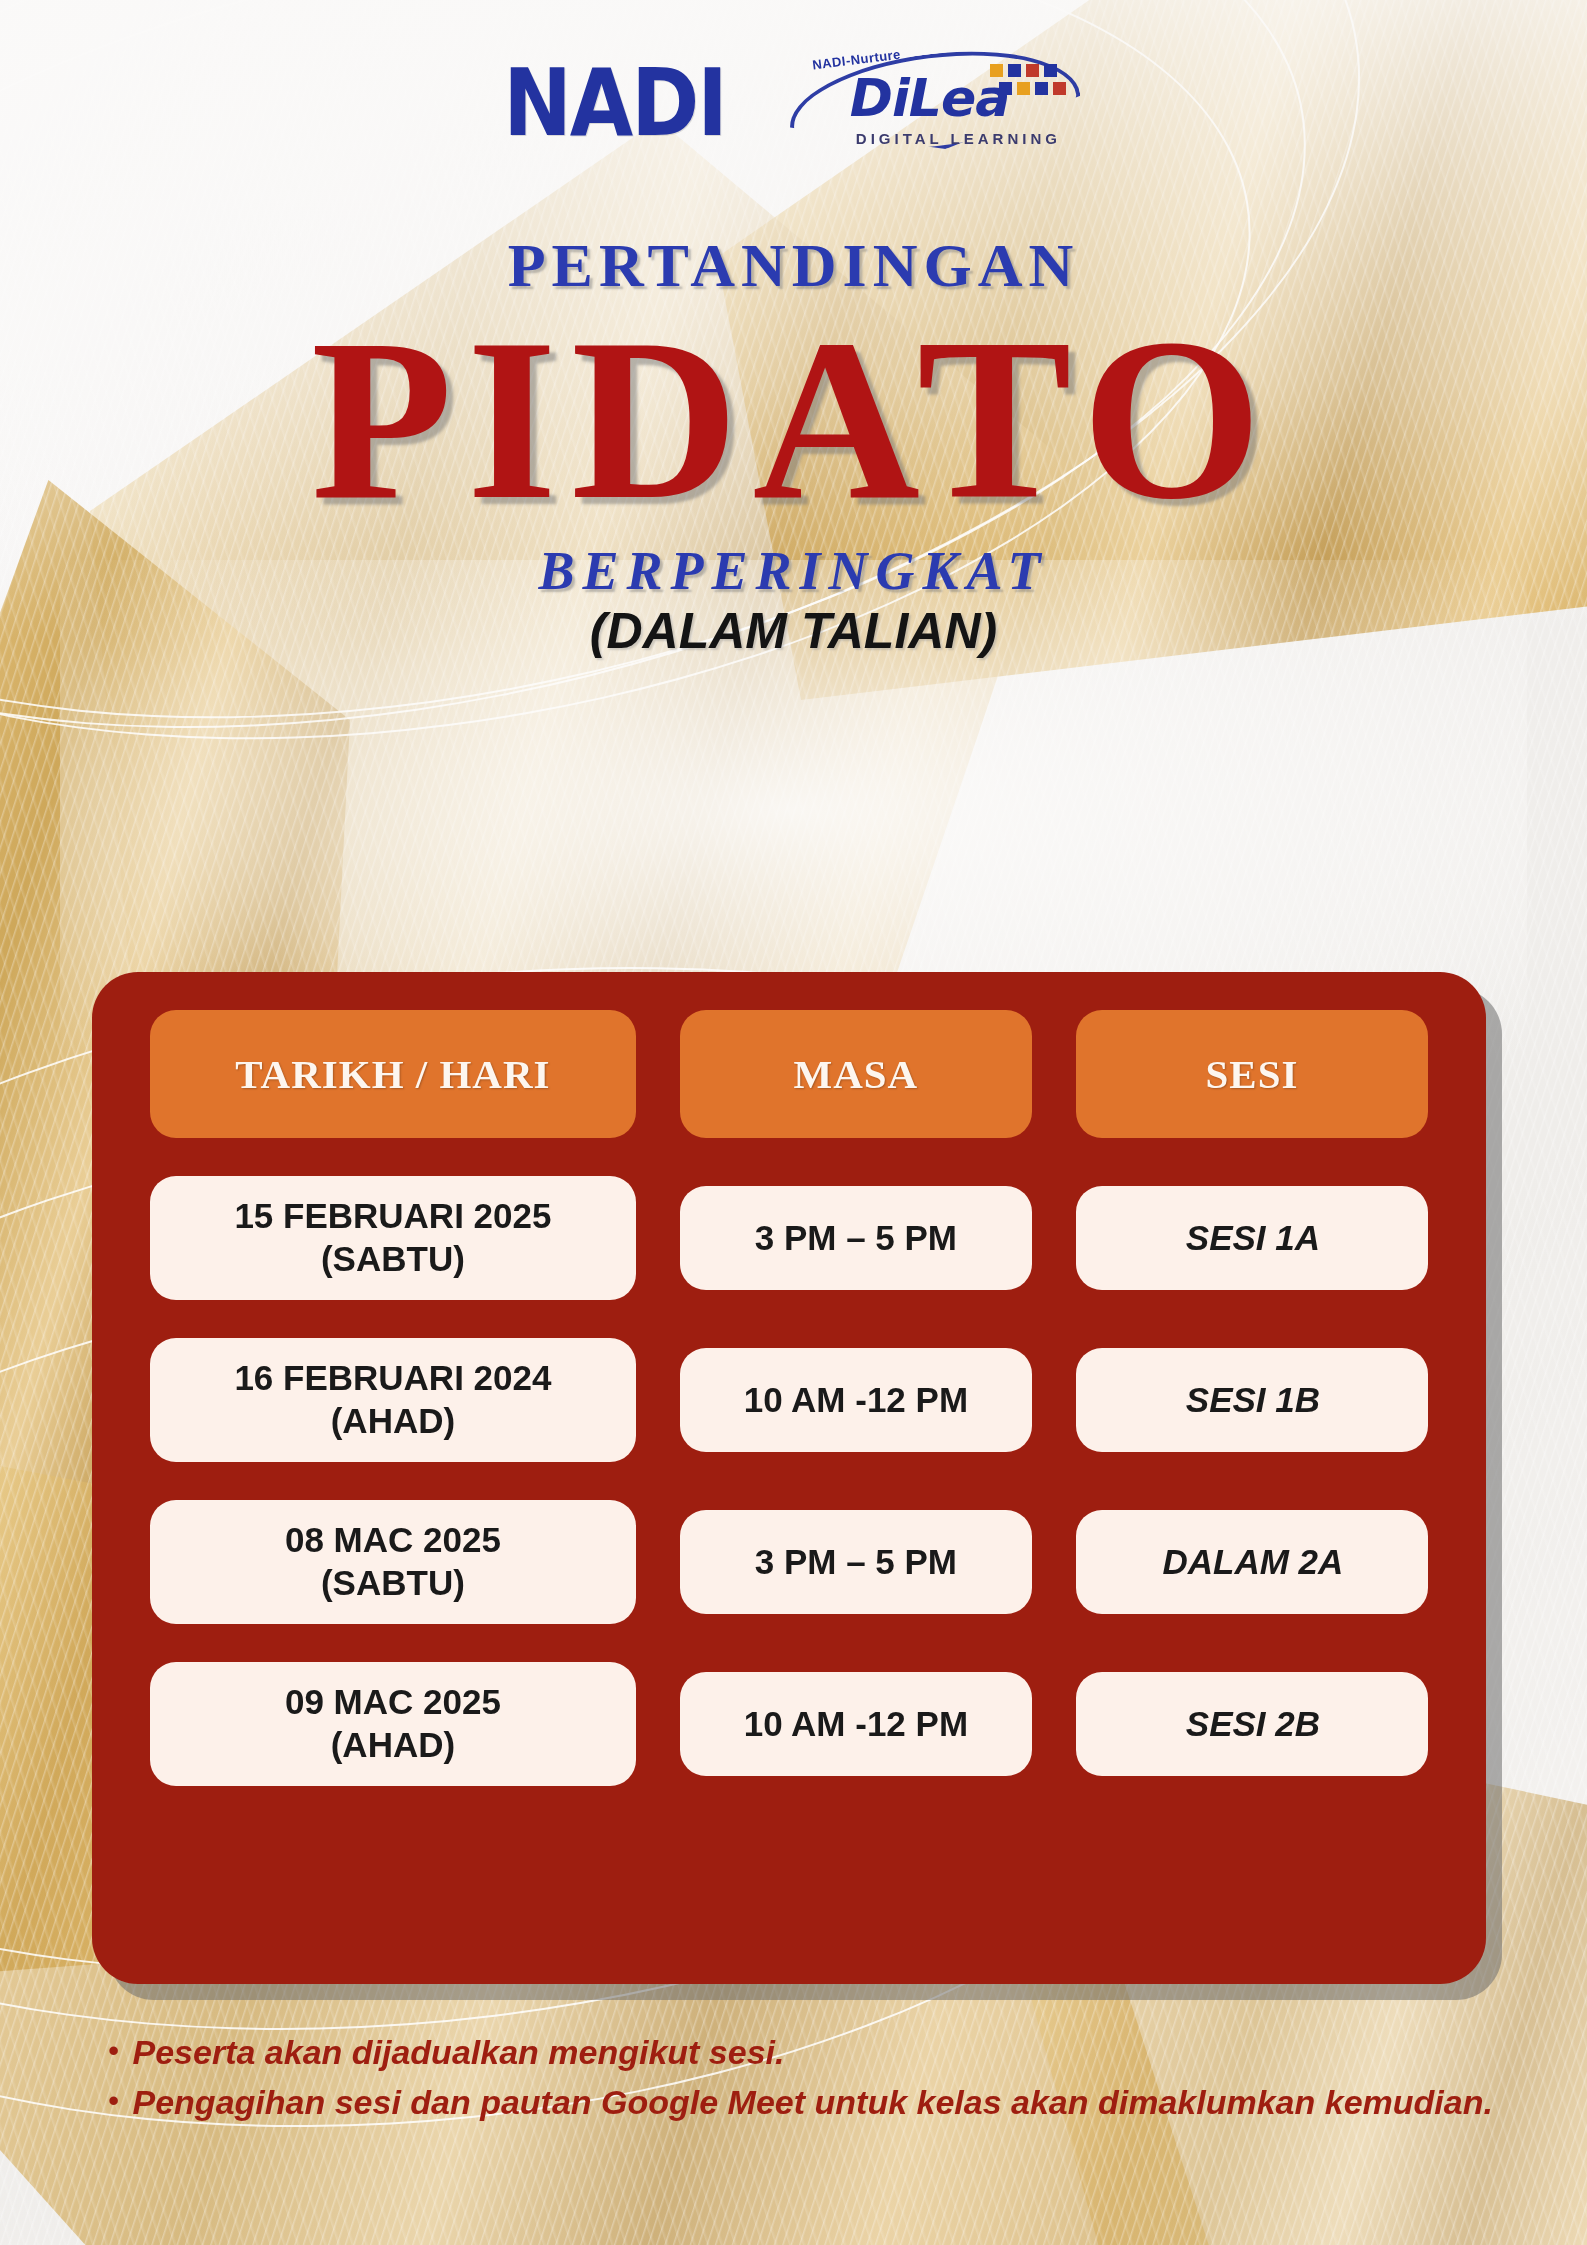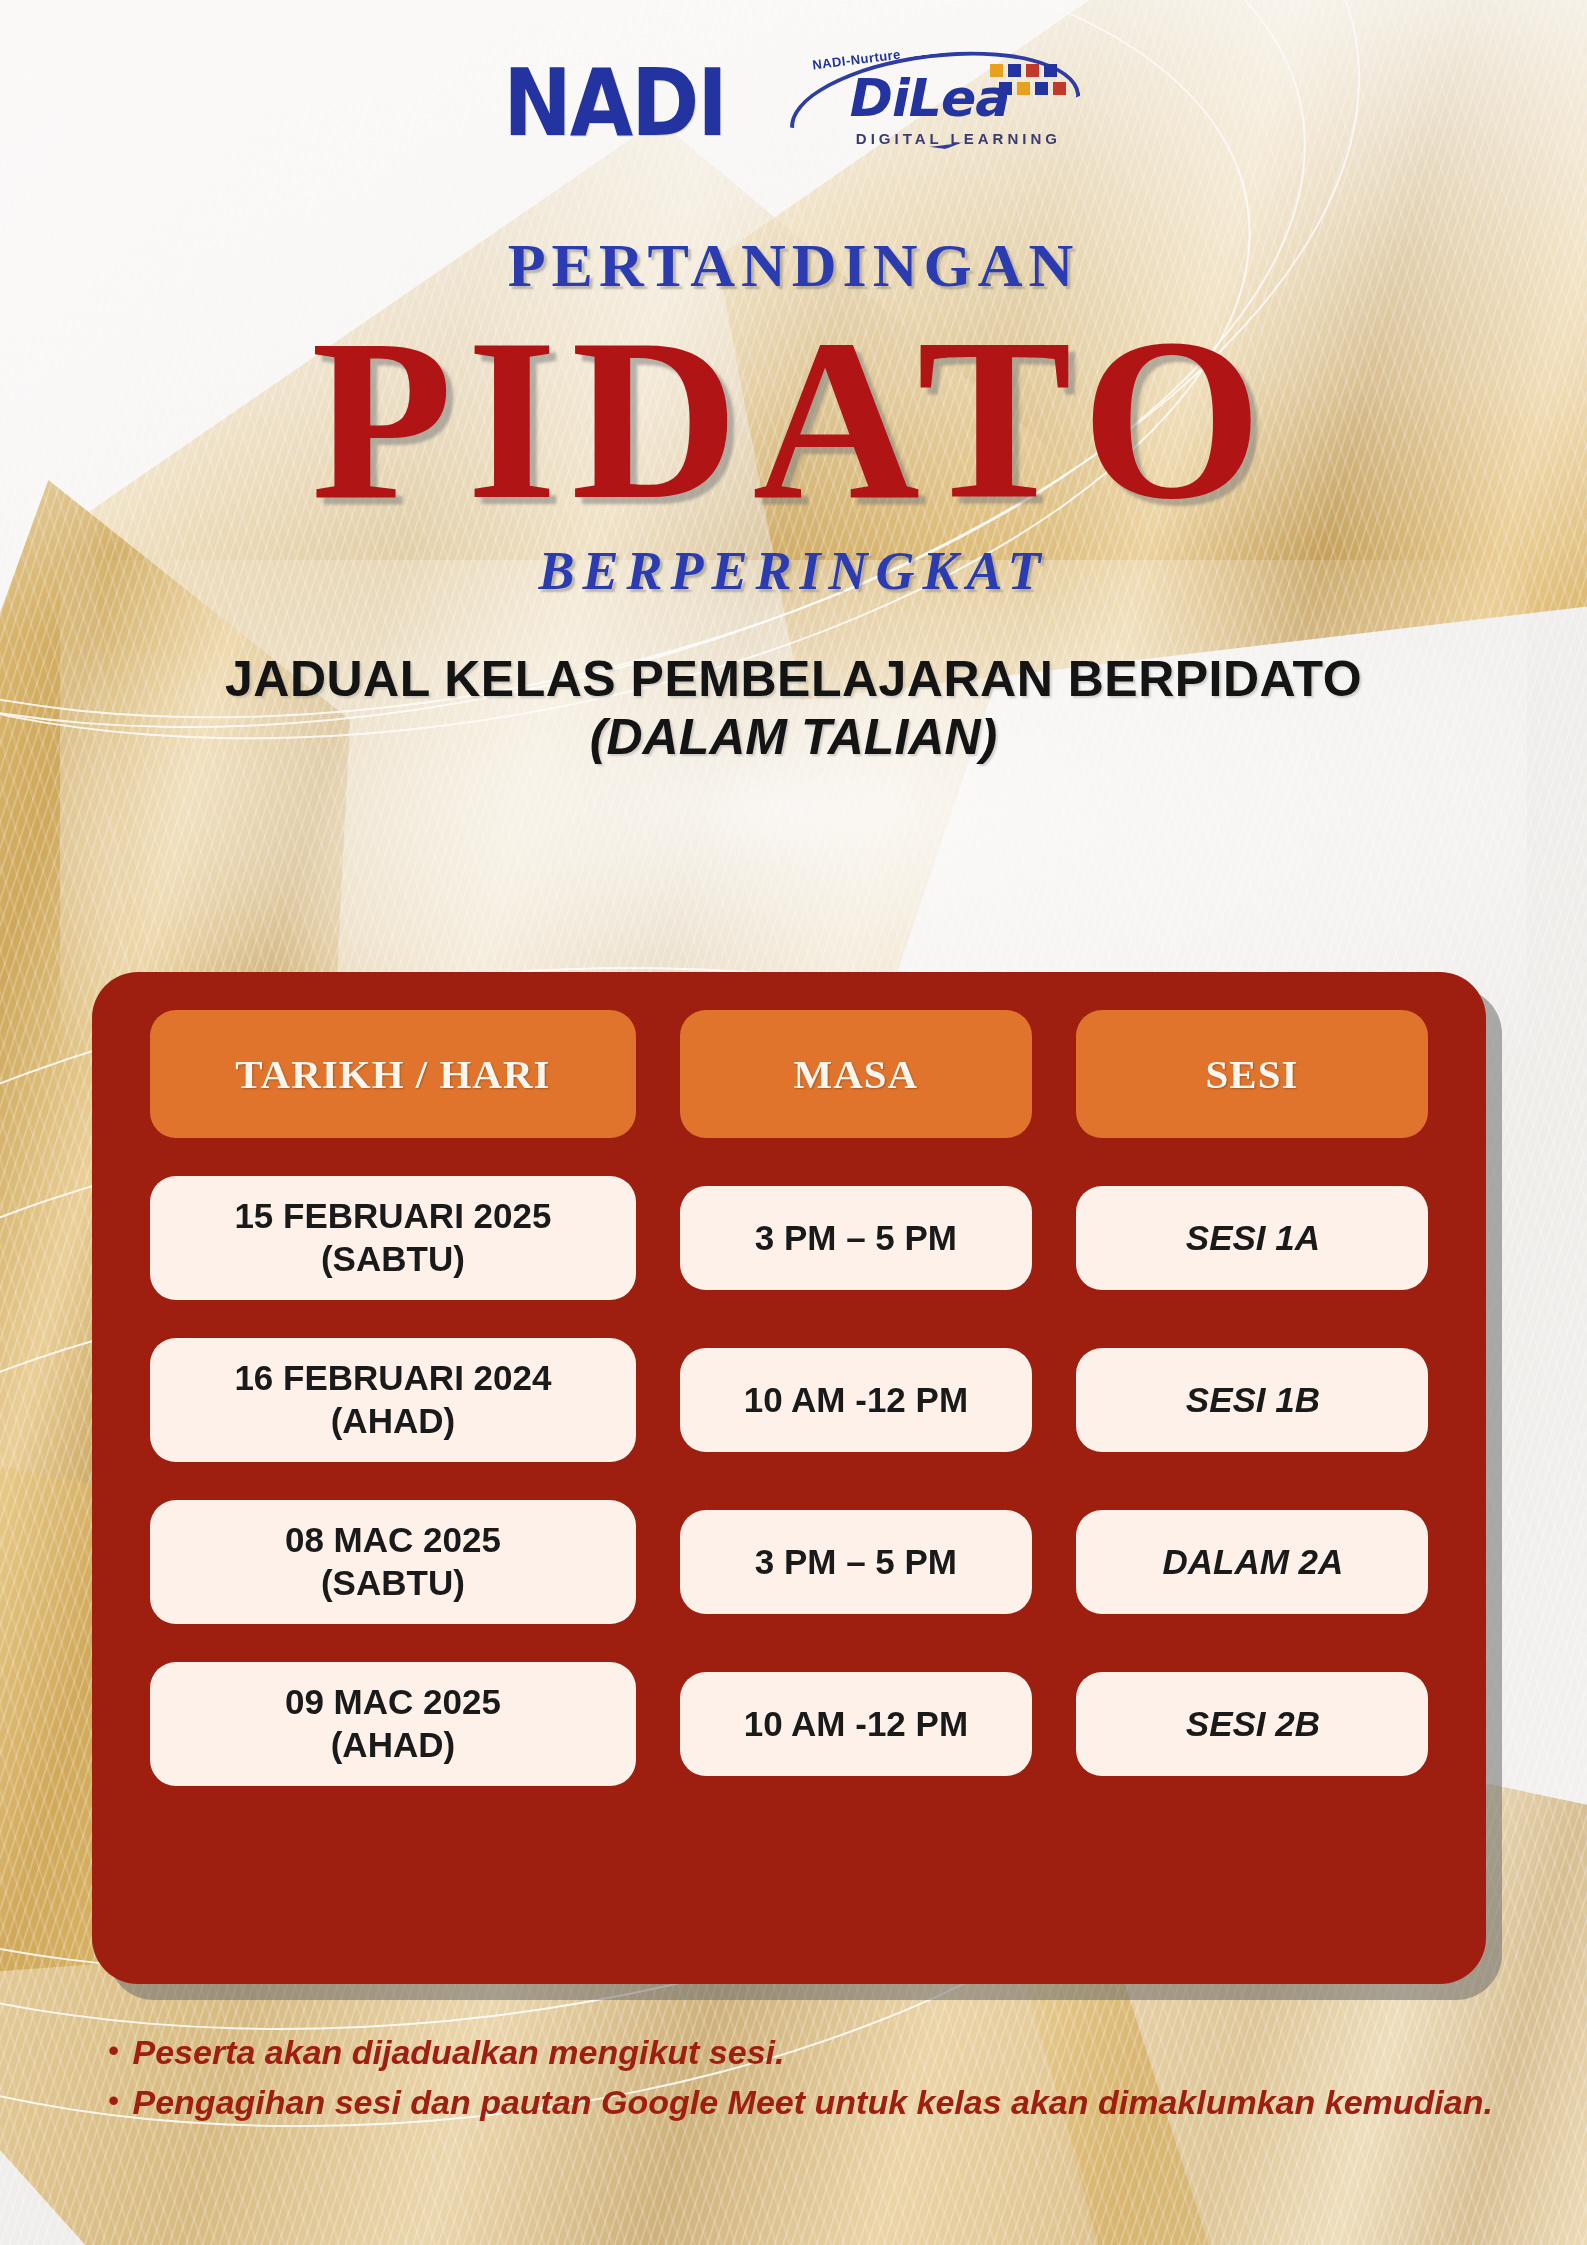--- a/index.html
+++ b/index.html
@@ -402,21 +402,20 @@
         <div class="dot" style="left:45px; top:20px; background:#2333a0;"></div>
         <div class="dot" style="left:63px; top:20px; background:#c0392b;"></div>
       </div>
     </div>
   </div>
 
   <div class="titles">
     <div class="t-pertandingan">PERTANDINGAN</div>
     <div class="t-pidato">PIDATO</div>
     <div class="t-berperingkat">BERPERINGKAT</div>
-    <div class="t-jadual">JADUAL KELAS PEMBELAJARAN BERPIDATO</div>
     <div class="t-dalam">(DALAM TALIAN)</div>
   </div>
 
   <div class="card-shadow"></div>
   <div class="card">
 
     <div class="grid">
       <div class="head-cell">TARIKH / HARI</div>
       <div class="head-cell">MASA</div>
       <div class="head-cell">SESI</div>

